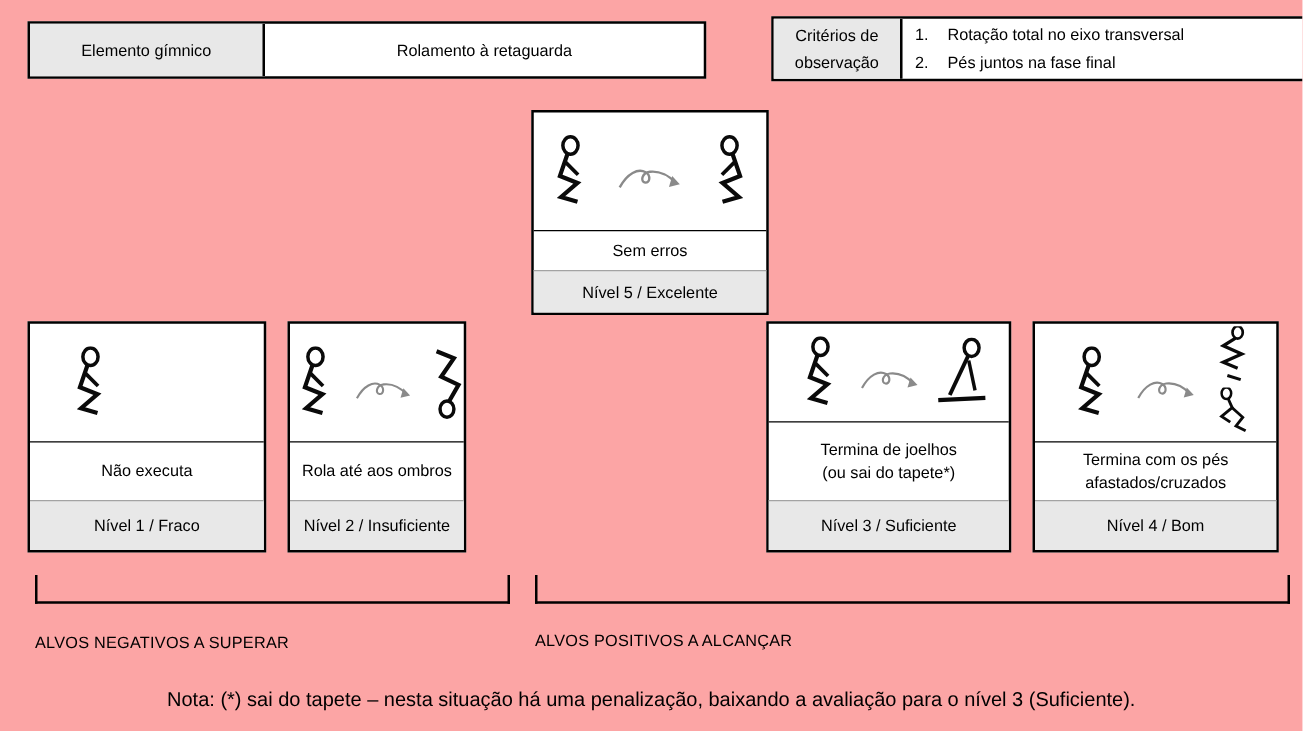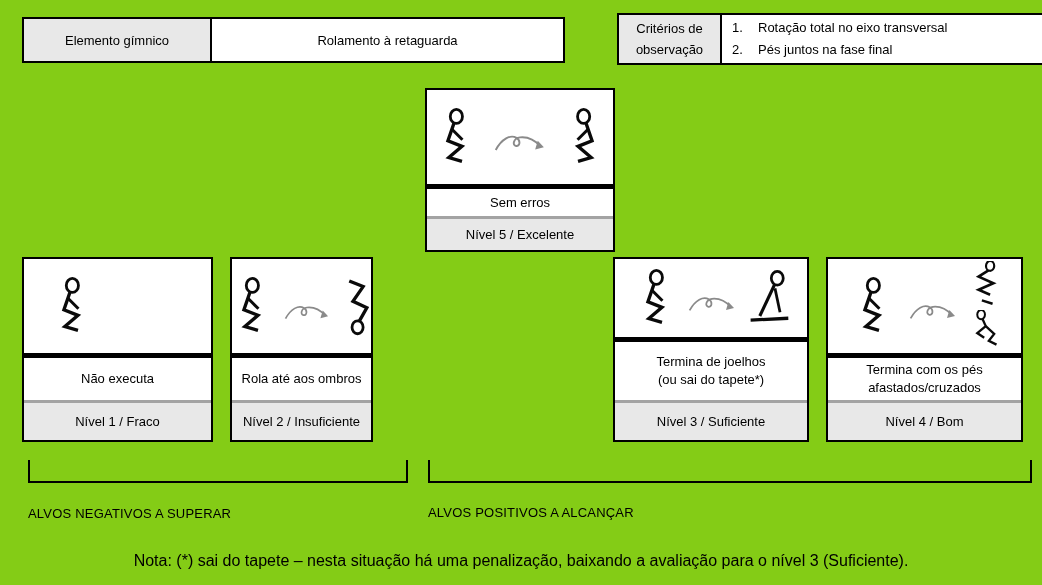--- a/index.html
+++ b/index.html
@@ -1,40 +1,40 @@
 <!DOCTYPE html>
 <html><head>
 <meta charset="utf-8">
 <style>
   * { margin:0; padding:0; box-sizing:border-box; }
   html,body { background:#ffffff; }
   body {
     width:1042px; height:585px; position:relative;
     font-family:"Liberation Sans", sans-serif; color:#000;
   }
-  .canvas { position:absolute; left:0; top:0; width:1042px; height:585px; background:#84cc16; overflow:hidden; }
+  .canvas { position:absolute; left:0; top:0; width:1042px; height:585px; background:#fca5a5; overflow:hidden; }
 
   
   .tbl { position:absolute; display:flex; border:2px solid #000; background:#fff; }
   .cell { display:flex; align-items:center; justify-content:center; font-size:13px; text-align:center; }
   .cell.gray { background:#e8e8e8; border-right:2px solid #000; }
   .cell.stack { flex-direction:column; line-height:21px; }
   .crit-items { flex-direction:column; align-items:stretch; justify-content:center; padding-left:10px; }
   .crit-item { display:flex; line-height:22px; text-align:left; }
   .crit-item .num { width:26px; flex:0 0 26px; }
 
   
   .card { position:absolute; border:2px solid #000; background:#fff; display:flex; flex-direction:column; }
   .fig-area { flex:1; display:flex; align-items:center; justify-content:center; gap:12px; overflow:hidden; }
   .fig-area.left { justify-content:flex-start; padding-left:23px; }
   .arrow-svg { margin-top:12px; }
   .fig-col { display:flex; flex-direction:column; align-items:center; justify-content:space-between; align-self:stretch; padding:2px 0 3px; }
-  .desc { border-top:5px solid #000000; display:flex; flex-direction:column; align-items:center; justify-content:center; font-size:13px; line-height:18px; text-align:center; }
+  .desc { border-top:1px solid #000000; display:flex; flex-direction:column; align-items:center; justify-content:center; font-size:13px; line-height:18px; text-align:center; }
   .desc div:empty { display:none; }
-  .grade { border-top:3px solid #a3a3a3; background:#e8e8e8; display:flex; align-items:center; justify-content:center; font-size:13px; }
+  .grade { border-top:1px solid #a3a3a3; background:#e8e8e8; display:flex; align-items:center; justify-content:center; font-size:13px; }
 
   
   .bracket { position:absolute; height:23px; border-left:2px solid #000; border-right:2px solid #000; border-bottom:2px solid #000; }
   .bracket-label { position:absolute; font-size:13px; letter-spacing:.2px; text-align:left; }
   .note { position:absolute; left:0; width:1042px; top:552px; font-size:16px; text-align:center; }
 
   svg.fig { display:block; flex:0 0 auto; }
 </style>
 </head>
 <body>

